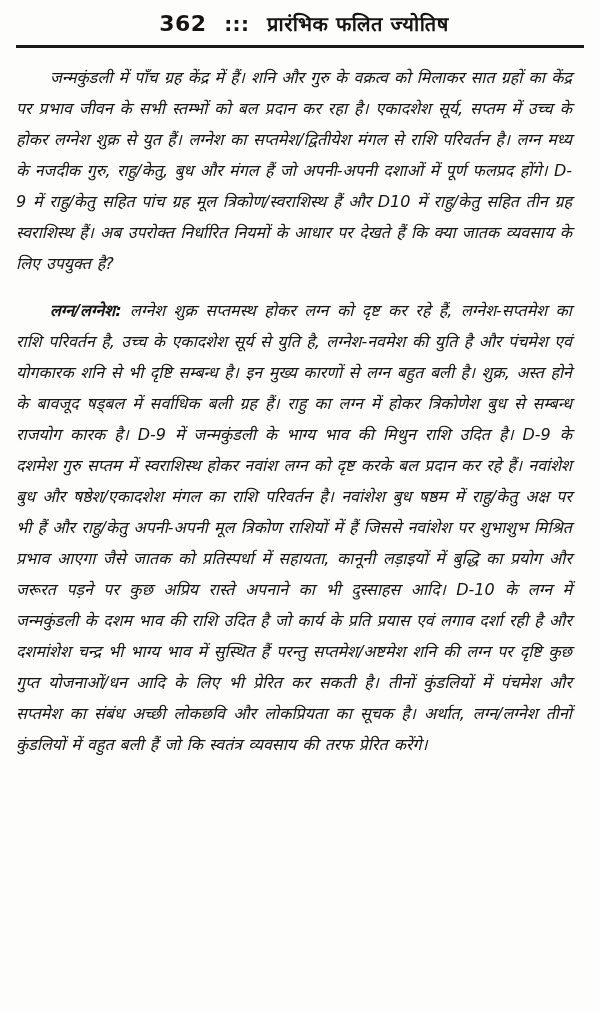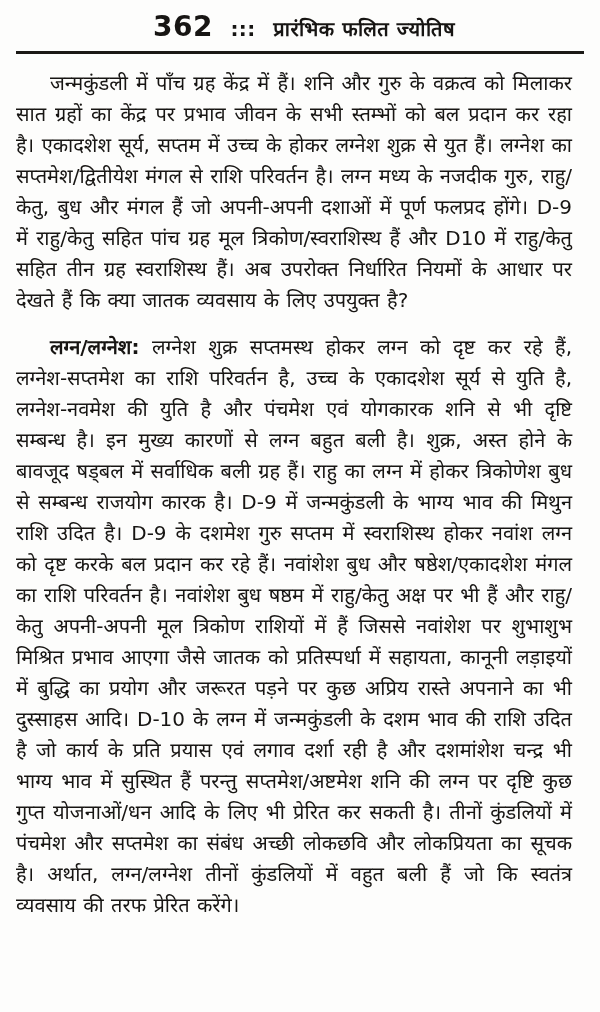--- a/index.html
+++ b/index.html
@@ -23,39 +23,40 @@
   }
   .header {
     text-align: center;
     font-weight: bold;
     font-size: 20px;
     letter-spacing: 0.5px;
     padding: 4px 0 6px 0;
     white-space: nowrap;
   }
   .header .pagenum {
-    font-size: 28px;
+    font-size: 22px;
     margin-right: 10px;
     margin-left: 8px;
   }
   .header .sep {
     margin-right: 10px;
   }
   .rule {
     border: none;
     border-top: 3px solid #1b1916;
     margin: 2px 0 14px 0;
   }
   .body-text p {
-    font-size: 20px;
+    font-size: 16px;
     line-height: 31px;
     text-align: justify;
     text-indent: 34px;
     margin: 0 12px 16px 0;
     word-spacing: 1px;
+    font-style: italic;
   }
   .body-text p .label {
     font-weight: bold;
   }
 </style>
 </head>
 <body>
 
 <div class="page">
 

